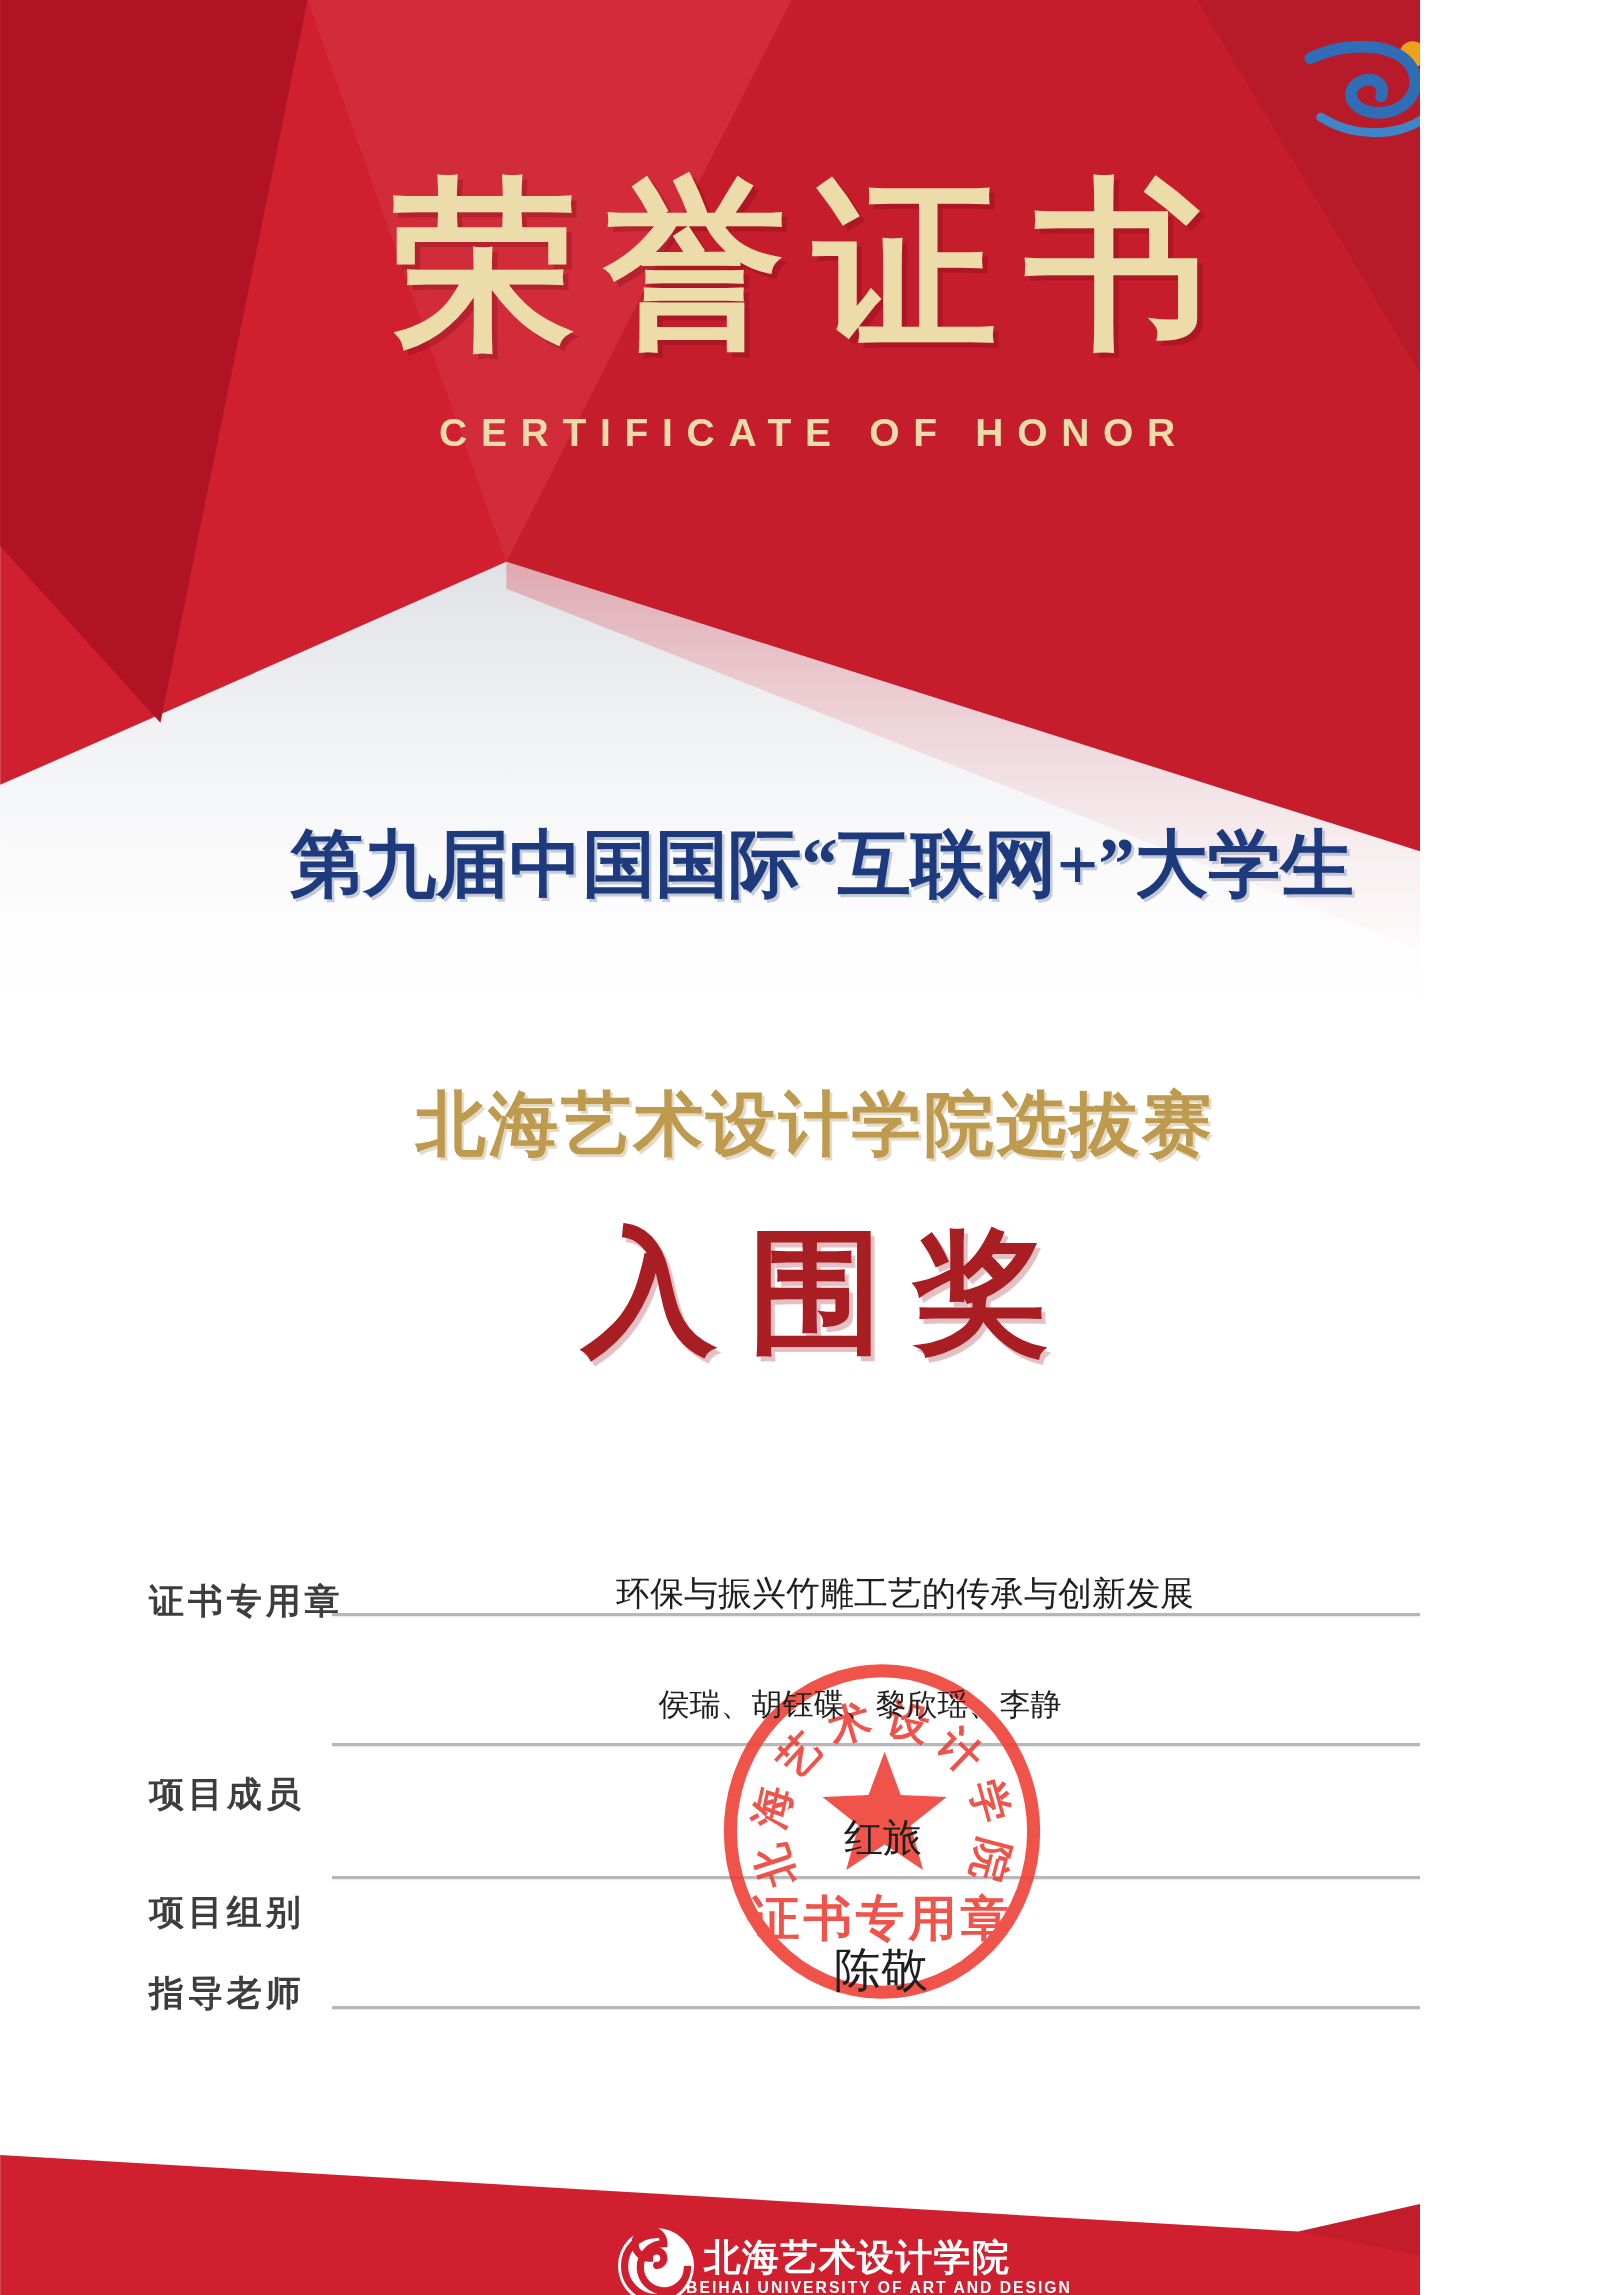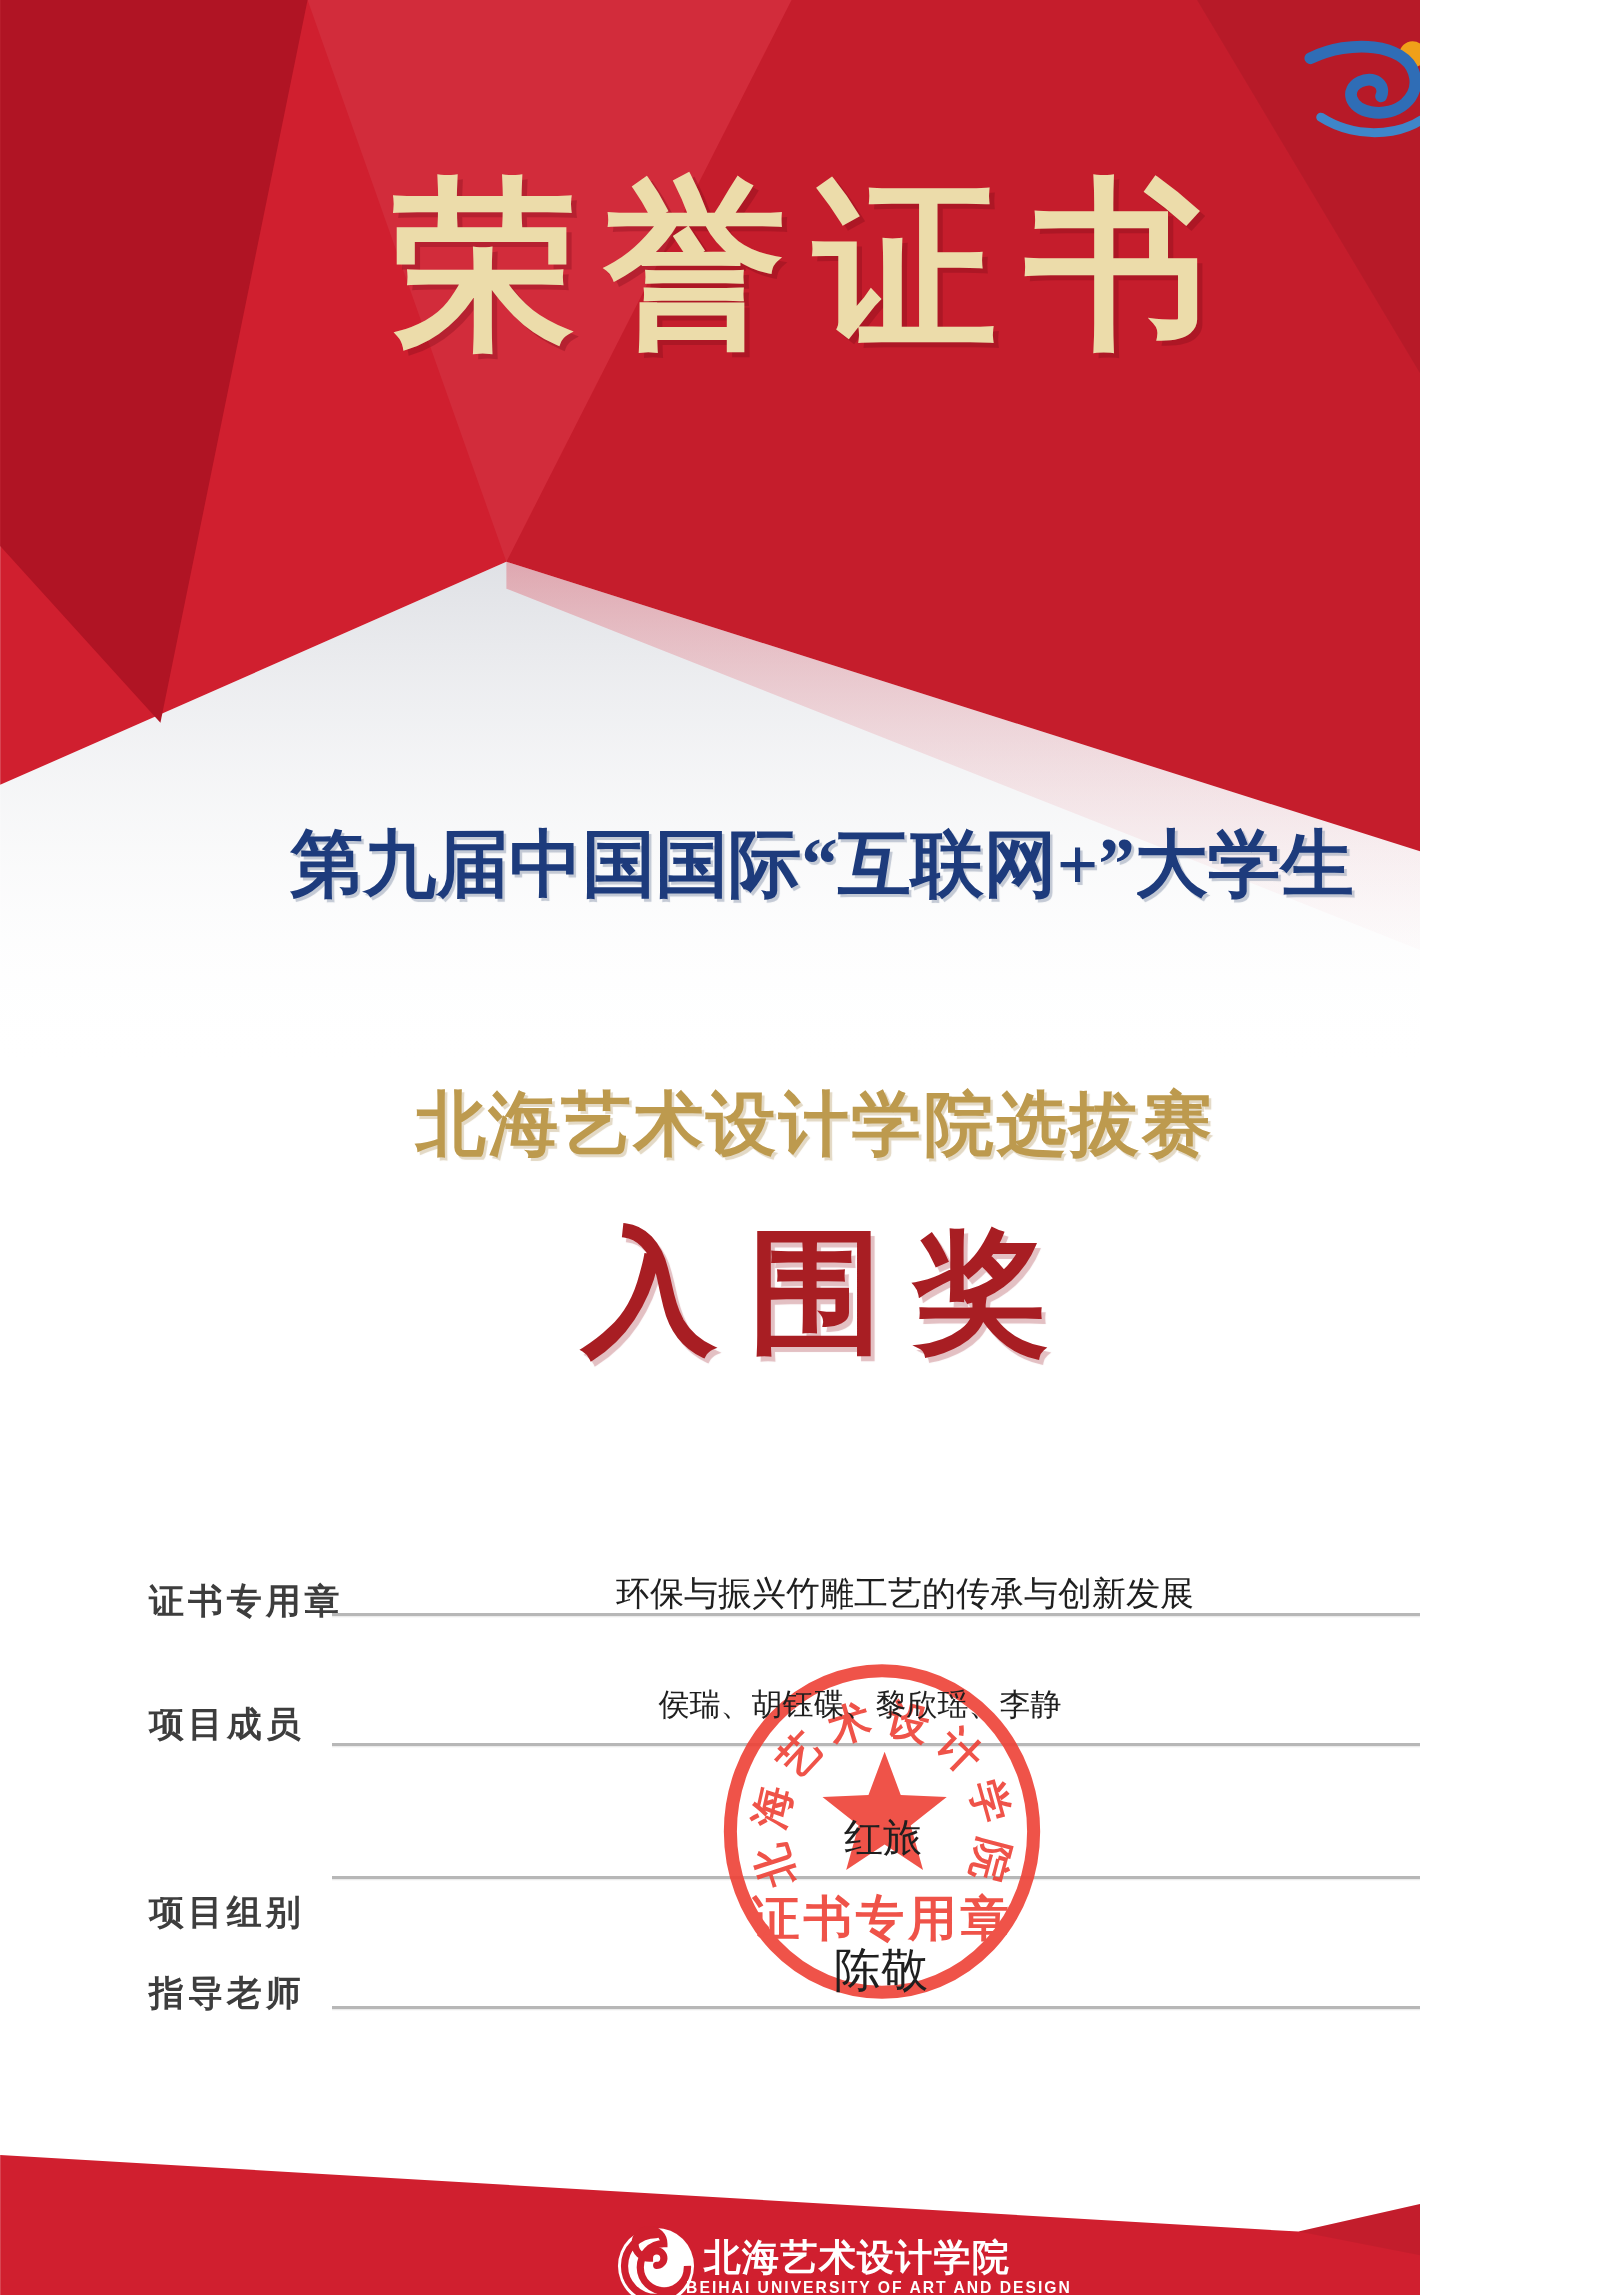--- a/index.html
+++ b/index.html
@@ -99,20 +99,21 @@
 
     <polygon points="470,0 1210,0 774,859" fill="rgba(255,255,255,0.06)"></polygon>
 
     <polygon points="0,0 470,0 245,1105 0,835" fill="#b01424"></polygon>
 
     <polygon points="0,3295 1985,3412 2481,3300 2481,3509 0,3509" fill="#d01f2f"></polygon>
     <polygon points="1985,3412 2481,3300 2481,3509" fill="rgba(0,0,0,0.06)"></polygon>
   </svg>
 
   <div class="abs ctr title-cn">荣誉证书</div>
+  <div class="abs ctr title-en">CERTIFICATE OF HONOR</div>
 
   <svg class="logo" style="left:1292px;top:36px" width="190" height="131" viewBox="0 0 145 100">
     <circle cx="92" cy="14" r="10" fill="#f0a019"></circle>
     <path d="M14 17 C 45 2 86 6 93 28 C 99 47 80 62 60 58 C 44 55 40 41 52 35 C 62 30 72 37 68 46" stroke="#2f6db6" stroke-width="9" fill="none" stroke-linecap="round"></path>
     <path d="M22 62 C 50 80 92 78 112 52" stroke="#3f86c9" stroke-width="7" fill="none" stroke-linecap="round"></path>
   </svg>
 
   <svg class="logo" style="left:1508px;top:27.5px" width="75" height="137" viewBox="0 0 60 110">
     <path d="M42 4 C 26 22 18 34 20 50 C 12 44 10 36 12 28 C 2 46 2 66 16 76 C 8 72 4 66 2 58 C 4 80 18 92 34 90 C 50 88 58 74 54 58 C 51 45 44 40 46 26 C 47 16 45 10 42 4 Z" fill="#ef8b2e"></path>
     <path d="M30 30 C 24 44 24 54 30 62 C 36 54 38 42 30 30 Z" fill="#f6b53d"></path>
@@ -122,21 +123,21 @@
   </svg>
 
   <div class="abs ctr hl line1">第九届中国国际“互联网+”大学生</div>
   <div class="abs ctr hl line3">北海艺术设计学院选拔赛</div>
   <div class="abs ctr hl award">入围奖</div>
 
   <div class="abs vctr flabel" style="top:1601px">证书专用章</div>
   <div class="fline" style="top:1613px"></div>
   <div class="abs ctr fvalue v1">环保与振兴竹雕工艺的传承与创新发展</div>
 
-  <div class="abs vctr flabel" style="top:1724px">项目成员</div>
+  <div class="abs vctr flabel" style="top:1794px">项目成员</div>
   <div class="fline" style="top:1743px"></div>
   <div class="abs ctr fvalue v2">侯瑞、胡钰碟、黎欣瑶、李静</div>
 
   <div class="abs vctr flabel" style="top:1912px">项目组别</div>
   <div class="fline" style="top:1876px"></div>
   <div class="abs ctr fvalue v3">红旅</div>
 
   <div class="abs vctr flabel" style="top:1993px">指导老师</div>
   <div class="fline" style="top:2006px"></div>
   <div class="abs ctr fvalue v4">陈敬</div>

